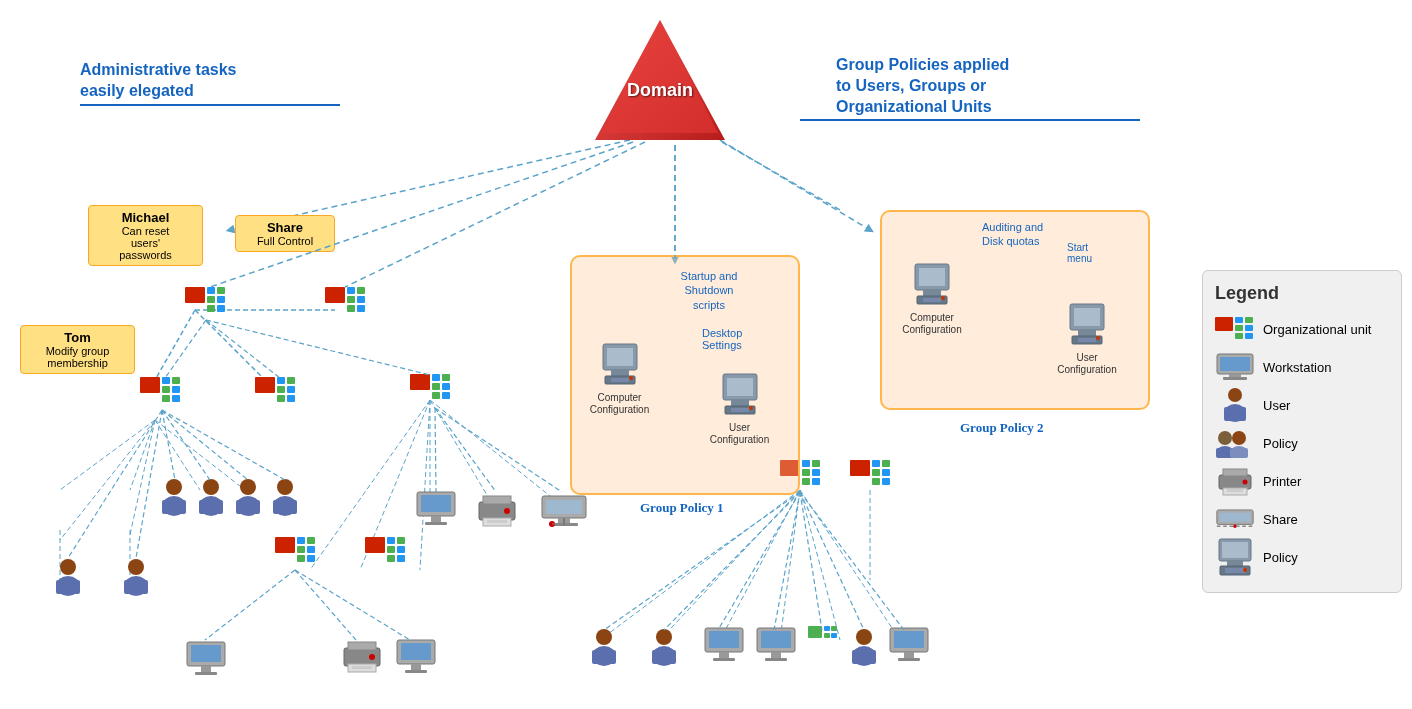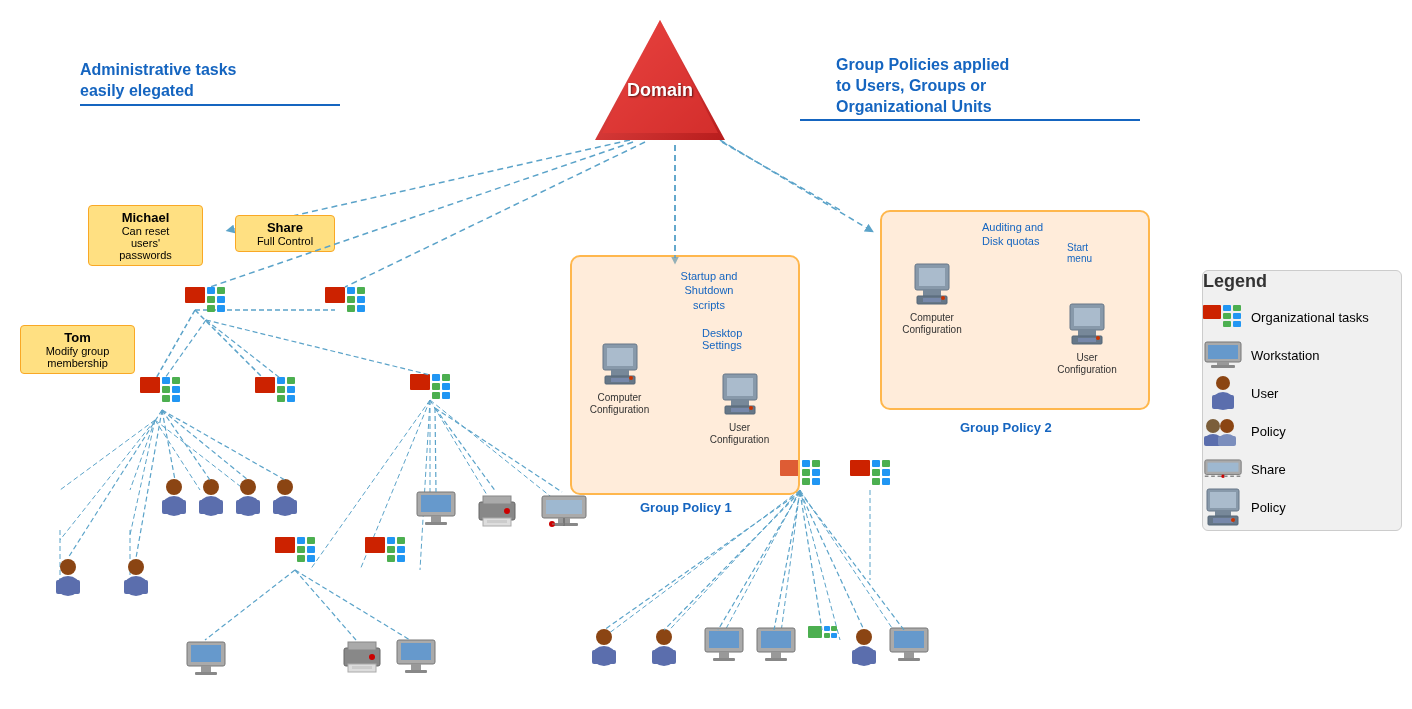--- a/index.html
+++ b/index.html
@@ -68,31 +68,32 @@
       border: 2px solid #FFB74D;
       border-radius: 10px;
       padding: 8px;
     }
     .gp-label {
       position: absolute;
       color: #1565C0;
       font-size: 13px;
       font-weight: bold;
       text-align: center;
+      font-family: Liberation Serif, serif;
     }
     
     .legend-box {
       position: absolute;
       right: 10px;
       top: 270px;
       width: 200px;
       background: #f0f0f0;
       border: 1px solid #ccc;
       border-radius: 6px;
-      padding: 0;
+      padding: 12px;
     }
     .legend-title {
       font-size: 18px;
       font-weight: bold;
       color: #333;
       margin-bottom: 10px;
     }
     .legend-item {
       display: flex;
       align-items: center;
@@ -540,21 +541,21 @@
         <svg width="40" height="28" viewBox="0 0 40 28">
           <rect x="0" y="2" width="18" height="14" fill="#cc2200" rx="1"></rect>
           <rect x="20" y="2" width="8" height="6" fill="#2196F3" rx="1"></rect>
           <rect x="30" y="2" width="8" height="6" fill="#4CAF50" rx="1"></rect>
           <rect x="20" y="10" width="8" height="6" fill="#4CAF50" rx="1"></rect>
           <rect x="30" y="10" width="8" height="6" fill="#2196F3" rx="1"></rect>
           <rect x="20" y="18" width="8" height="6" fill="#4CAF50" rx="1"></rect>
           <rect x="30" y="18" width="8" height="6" fill="#2196F3" rx="1"></rect>
         </svg>
       </div>
-      <span>Organizational tasks</span>
+      <span>Organizational unit</span>
     </div>
 
     <div class="legend-item">
       <div class="legend-icon">
         <svg width="40" height="28" viewBox="0 0 40 28">
           <rect x="2" y="1" width="36" height="20" rx="2" fill="#aaa" stroke="#777" stroke-width="1"></rect>
           <rect x="5" y="4" width="30" height="14" fill="#6699cc"></rect>
           <rect x="14" y="21" width="12" height="4" fill="#999"></rect>
           <rect x="8" y="24" width="24" height="3" fill="#888" rx="1"></rect>
         </svg>
@@ -580,20 +581,32 @@
           <circle cx="24" cy="10" r="7" fill="#8B4513"></circle>
           <ellipse cx="10" cy="25" rx="9" ry="7" fill="#5B6EAD"></ellipse>
           <rect x="1" y="20" width="18" height="10" fill="#5B6EAD" rx="2"></rect>
           <ellipse cx="24" cy="25" rx="9" ry="7" fill="#7B8EBD"></ellipse>
           <rect x="15" y="20" width="18" height="10" fill="#7B8EBD" rx="2"></rect>
         </svg>
       </div>
       <span>Policy</span>
     </div>
 
+    <div class="legend-item">
+      <div class="legend-icon">
+        <svg width="40" height="30" viewBox="0 0 40 30">
+          <rect x="4" y="9" width="32" height="14" rx="2" fill="#888" stroke="#666" stroke-width="1"></rect>
+          <rect x="8" y="3" width="24" height="7" fill="#aaa" stroke="#888" stroke-width="1"></rect>
+          <rect x="8" y="22" width="24" height="7" fill="#ddd" stroke="#aaa" stroke-width="1"></rect>
+          <rect x="12" y="23" width="16" height="3" fill="#ccc"></rect>
+          <circle cx="30" cy="16" r="2.5" fill="#cc0000"></circle>
+        </svg>
+      </div>
+      <span>Printer</span>
+    </div>
 
     <div class="legend-item">
       <div class="legend-icon">
         <svg width="44" height="24" viewBox="0 0 44 24">
           <rect x="2" y="2" width="40" height="16" rx="2" fill="#aaa" stroke="#777" stroke-width="1"></rect>
           <rect x="5" y="5" width="34" height="10" fill="#9eb8d0"></rect>
           <circle cx="22" cy="20" r="2" fill="#cc0000"></circle>
           <line x1="2" y1="20" x2="42" y2="20" stroke="#888" stroke-width="1.5" stroke-dasharray="4,3"></line>
         </svg>
       </div>

